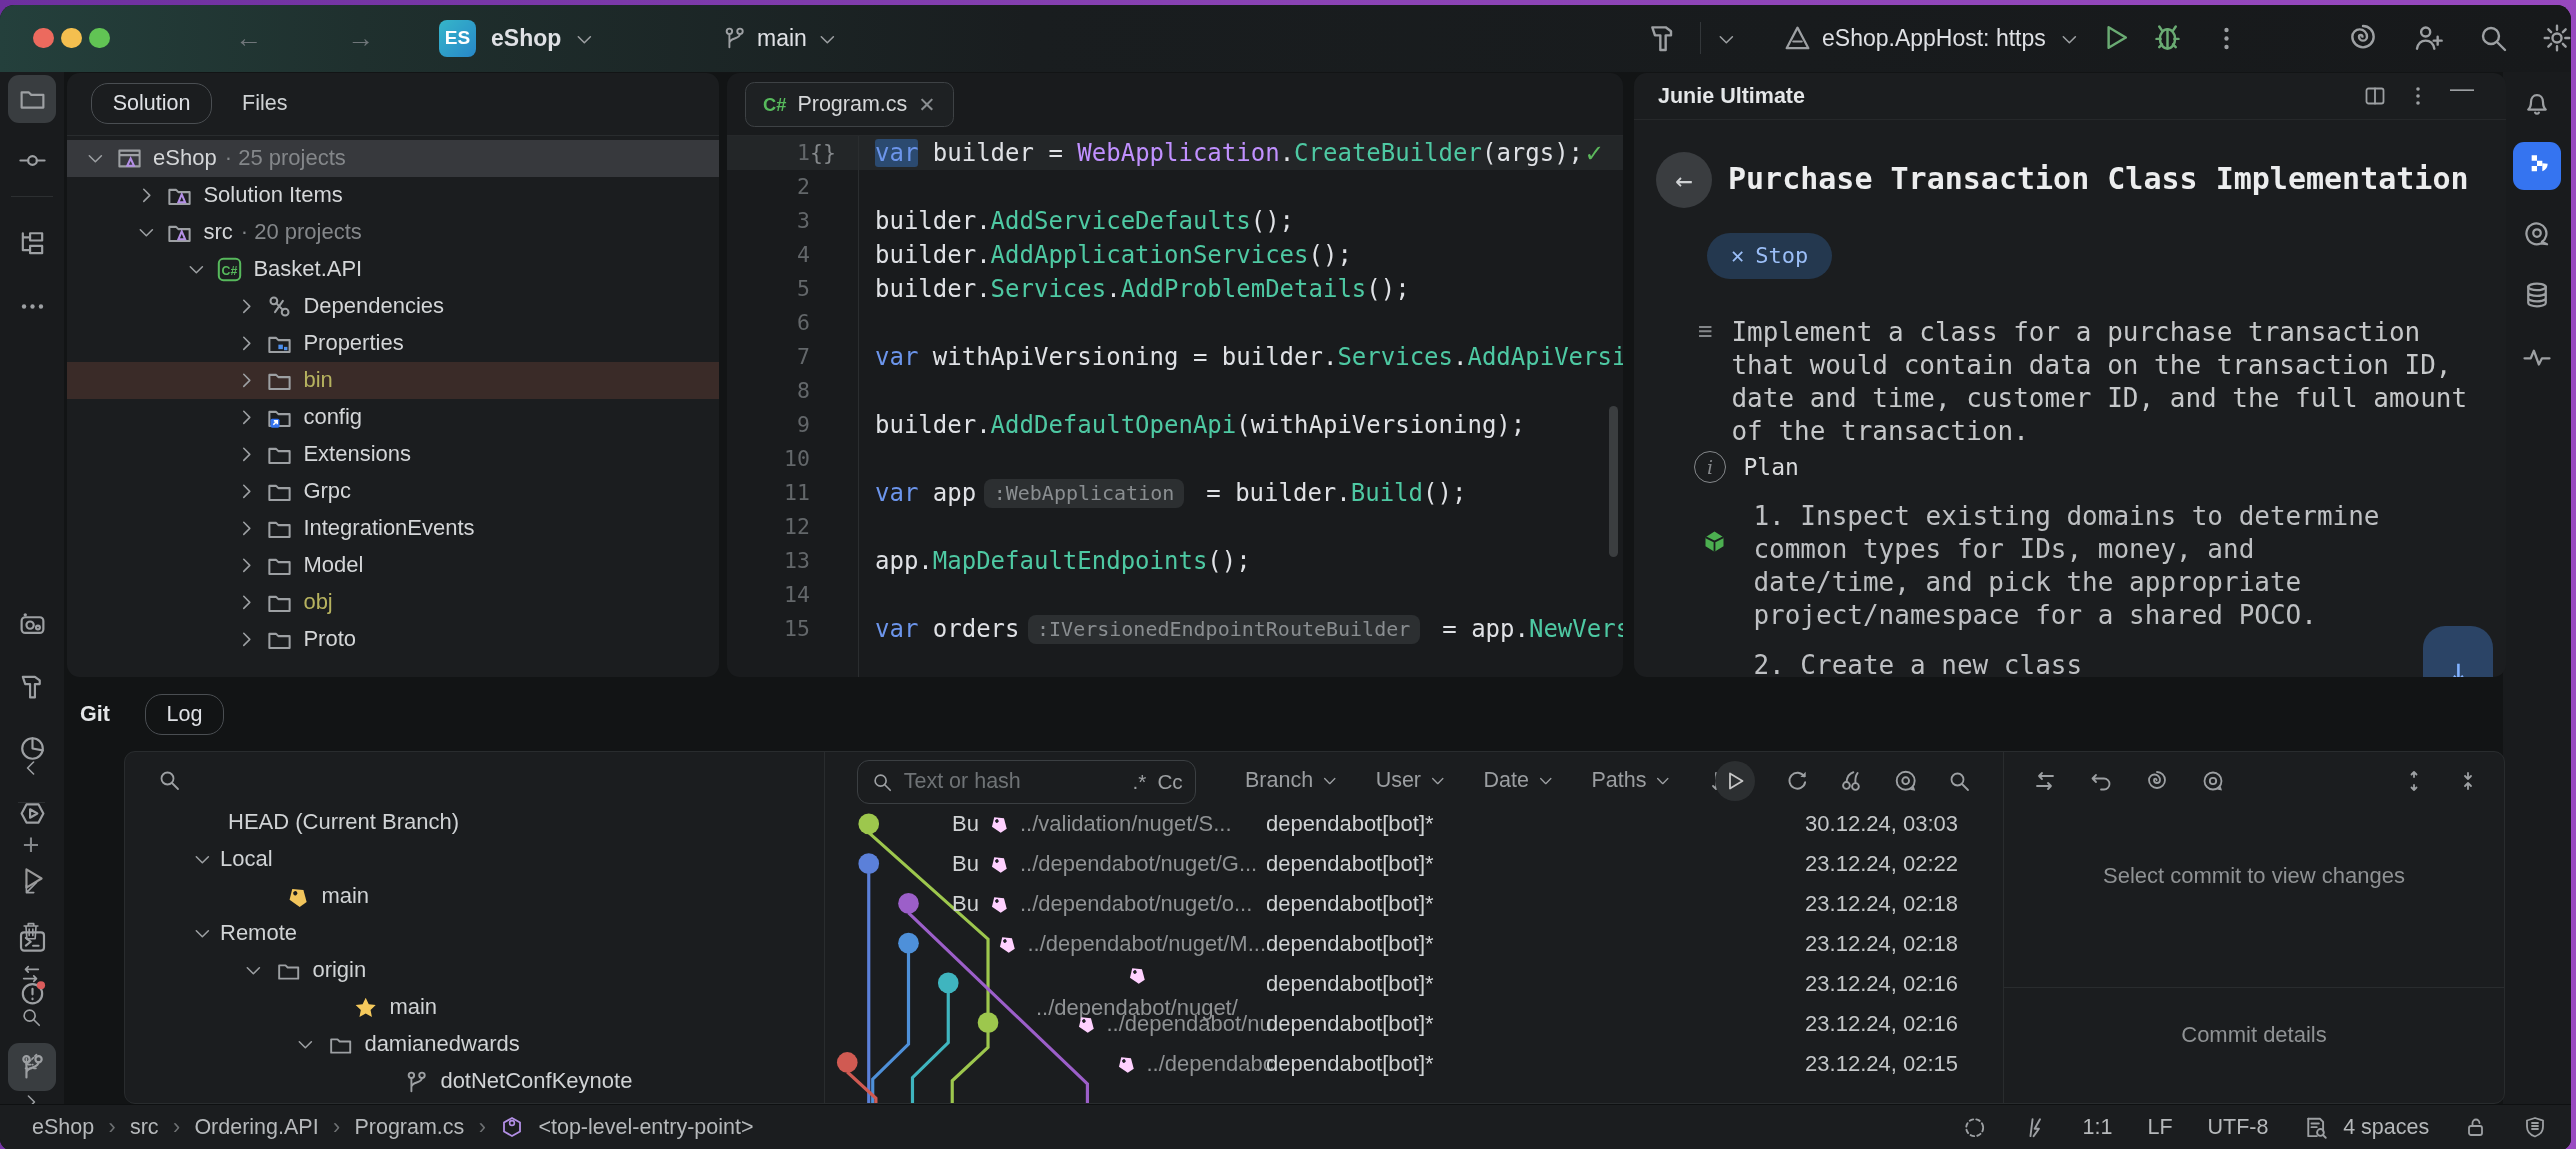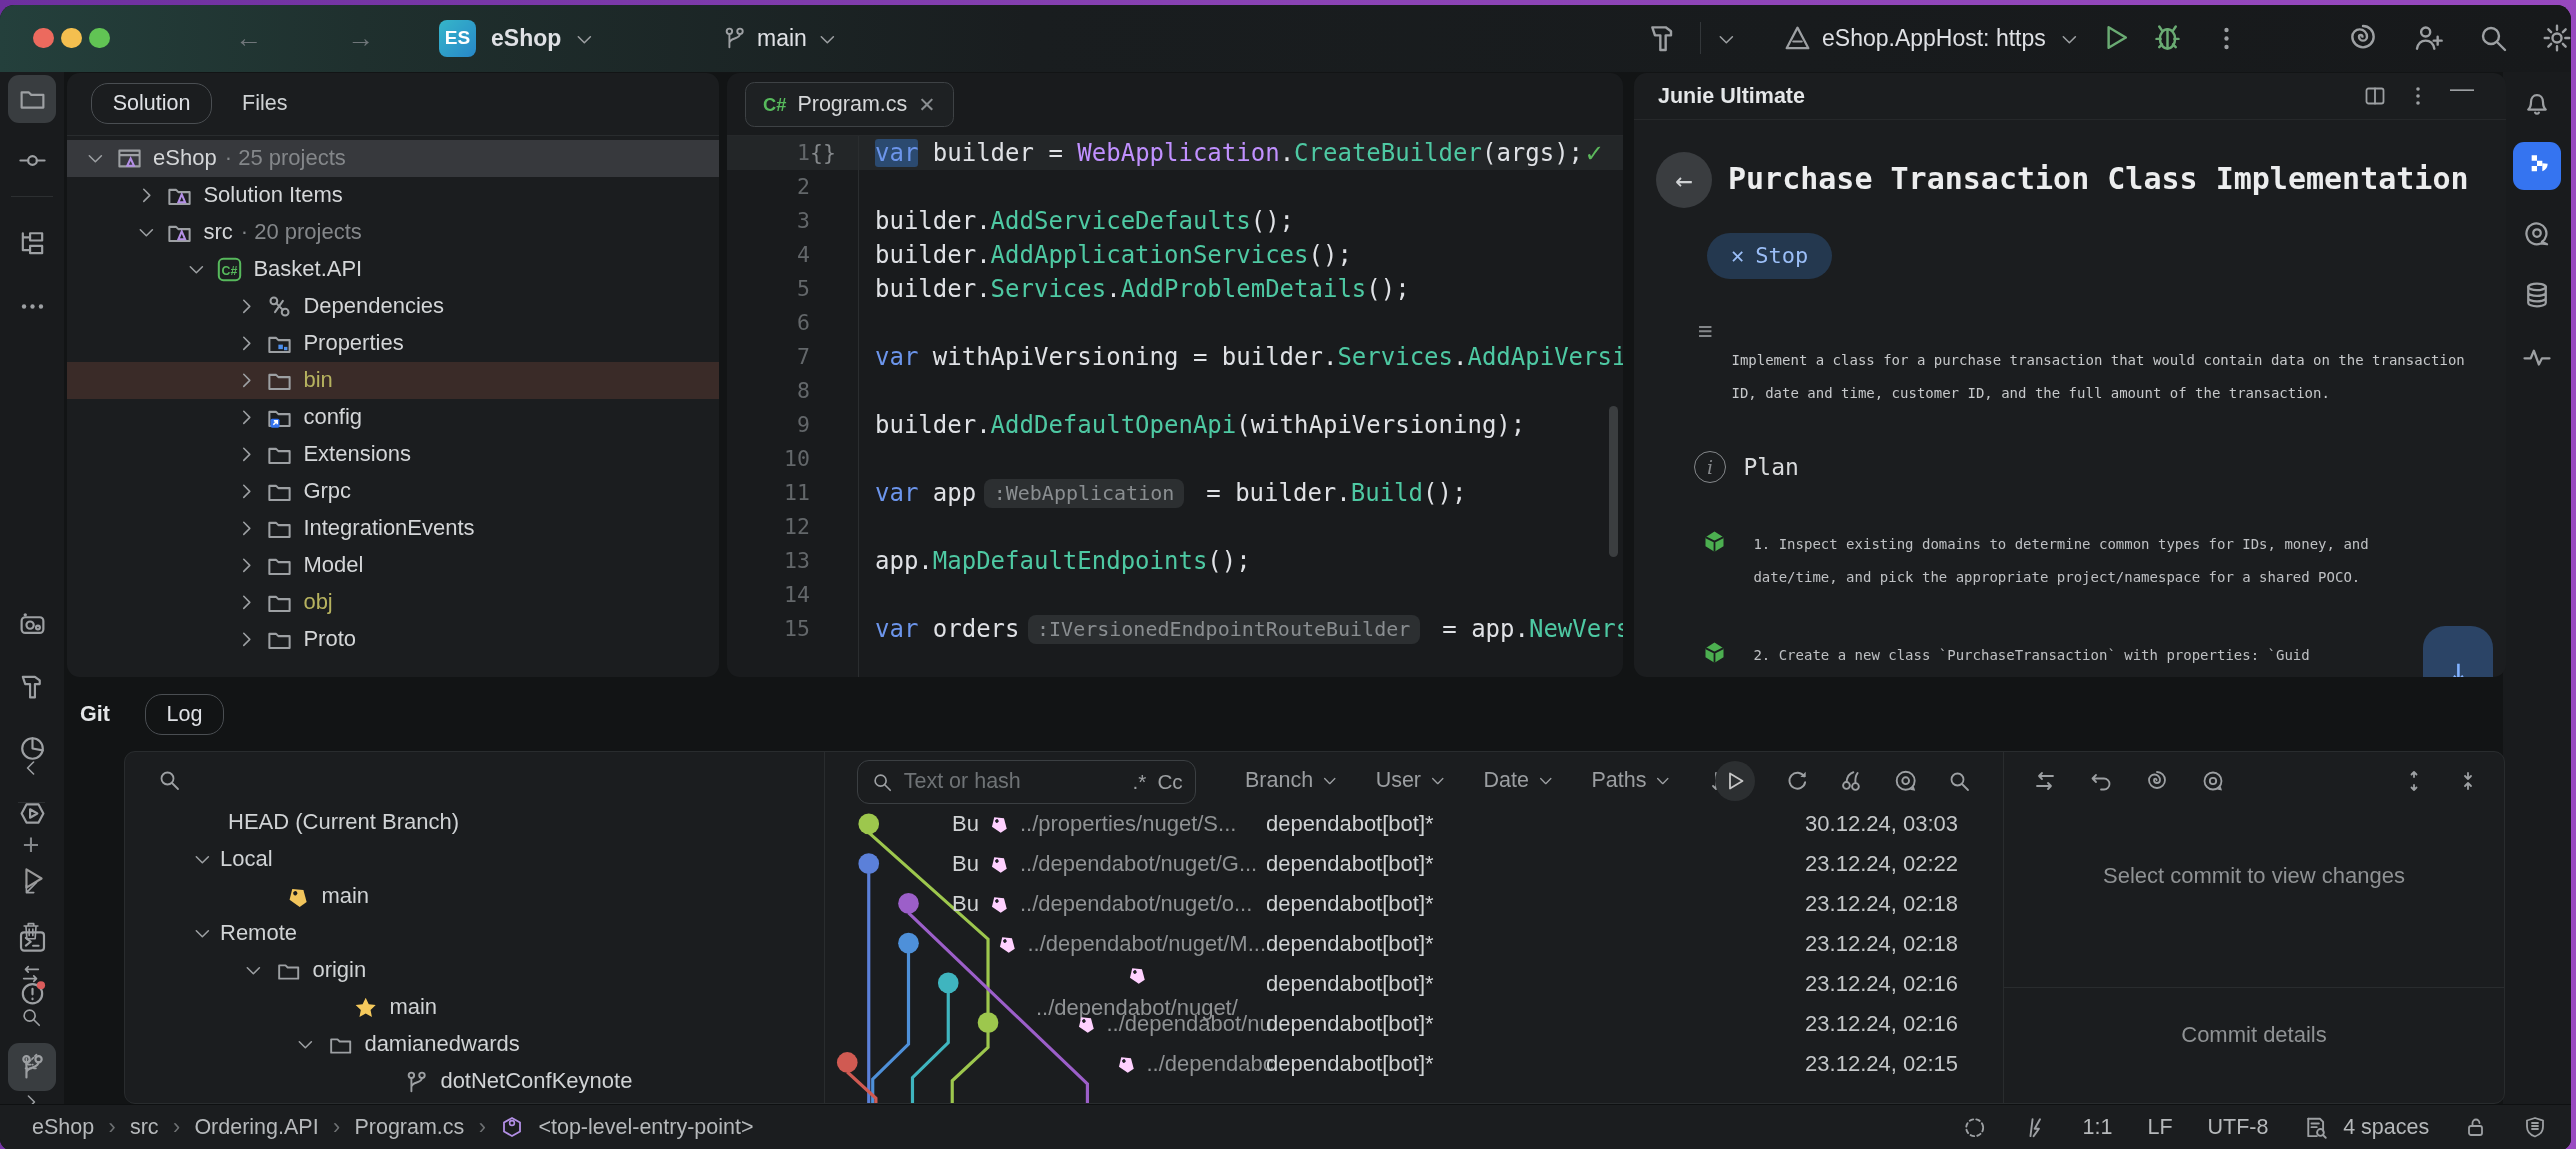--- a/index.html
+++ b/index.html
@@ -69,21 +69,21 @@
   #junie-title{position:absolute;left:24px;top:0;line-height:46px;font-size:21.5px;font-weight:700;color:#e4e6e8;}
   .jh-ic{position:absolute;top:11px;color:#9da0a3;}
   #junie-body{position:absolute;top:47px;left:0;right:0;bottom:0;font-family:"DejaVu Sans Mono",monospace;}
   #junie-back{position:absolute;left:22px;top:32px;width:56px;height:56px;border-radius:50%;background:#3a3d40;
     color:#cfd2d4;font-size:29px;display:flex;align-items:center;justify-content:center;}
   #junie-heading{position:absolute;left:94px;top:41px;font-size:30px;font-weight:700;color:#ecedee;}
   #stop-btn{position:absolute;left:73px;top:113px;height:46px;border-radius:23px;background:#24384f;color:#9bbef7;
     display:flex;align-items:center;gap:11px;padding:0 24px;font-size:22px;}
   #task-row{position:absolute;left:64px;top:196px;right:32px;display:flex;gap:19px;color:#c6c8ca;}
   #task-row .hamburger{color:#84878a;font-size:24px;flex:none;margin-top:1.6px;}
-  .j-text{font-size:14px;line-height:33px;margin-top:28px;}
+  .j-text{font-size:26px;line-height:33px;}
   #plan-row{position:absolute;left:60px;top:331px;display:flex;align-items:center;gap:17.5px;font-size:23px;color:#d8dadc;}
   .info-circ{width:30px;height:30px;border-radius:50%;border:1.6px solid #84878a;color:#84878a;font-size:19px;
     display:flex;align-items:center;justify-content:center;font-family:"DejaVu Serif",serif;font-style:italic;}
   #plan-steps{position:absolute;left:67px;top:380px;right:95px;}
   .step{display:flex;gap:25.4px;margin-bottom:17.5px;color:#bec0c3;}
   .step .step-ic{flex:none;margin-top:27px;}
   #junie-fab{position:absolute;right:12.7px;top:506px;width:70px;height:89px;border-radius:22px;background:#2b4466;
     display:flex;align-items:center;justify-content:center;color:#82b2ff;font-size:32px;}
   
   #git-header{position:absolute;left:80px;top:685px;height:49px;display:flex;align-items:center;gap:35px;}
@@ -1024,21 +1024,21 @@
           <circle cx="28" cy="325" r="13" fill="#D05A52"></circle>
         </svg>
       <div class="cm-row">
             <span class="cm-body" style="left: 127px;">
               <span class="cm-msg">Bu</span>
               <span class="ic">
                 <svg width="22" height="22" style="filter:hue-rotate(230deg) saturate(.6) brightness(1.15)" viewBox="0 0 28 28">
                   <use href="#s-tag"></use>
                 </svg>
               </span>
-              <span class="cm-ref">../properties/nuget/S...</span>
+              <span class="cm-ref">../validation/nuget/S...</span>
             </span>
             <span class="cm-author">dependabot[bot]*</span>
             <span class="cm-date">30.12.24, 03:03</span>
           </div>
           <div class="cm-row">
             <span class="cm-body" style="left: 127px;">
               <span class="cm-msg">Bu</span>
               <span class="ic">
                 <svg width="22" height="22" style="filter:hue-rotate(230deg) saturate(.6) brightness(1.15)" viewBox="0 0 28 28">
                   <use href="#s-tag"></use>

